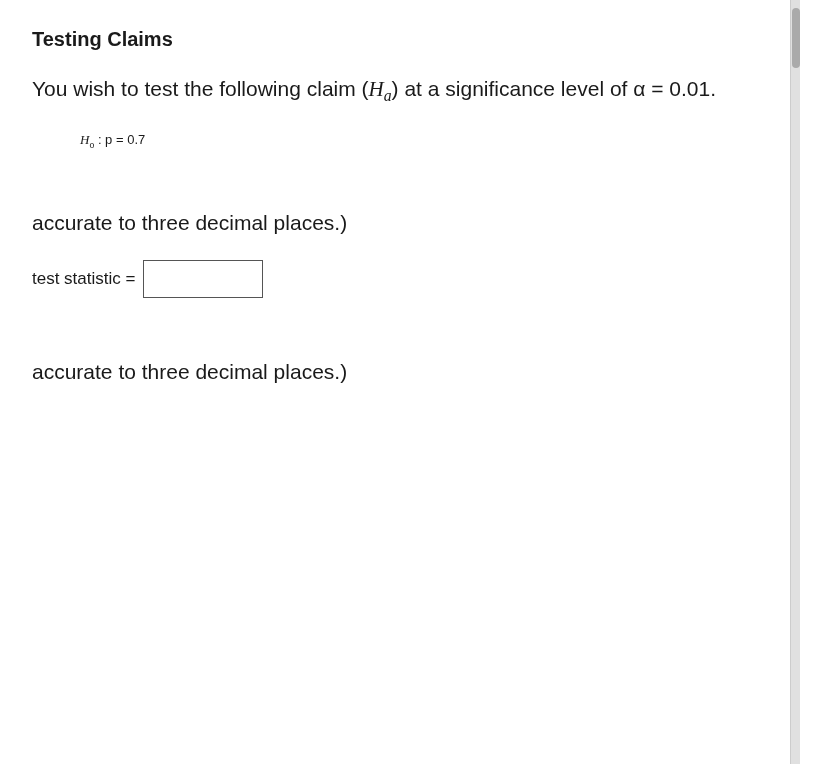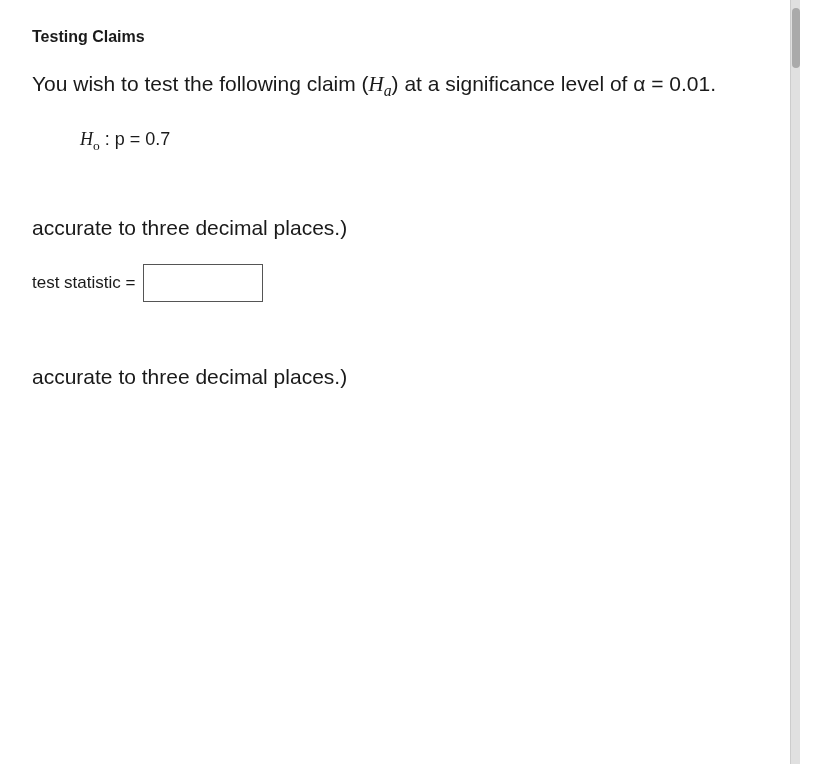--- a/index.html
+++ b/index.html
@@ -35,40 +35,40 @@
       width: 8px;
       height: 60px;
       background: #aaaaaa;
       border-radius: 4px;
       position: absolute;
       top: 8px;
       left: 1px;
     }
 
     .page-title {
-      font-size: 16px;
+      font-size: 20px;
       font-weight: bold;
       font-family: Arial, sans-serif;
       margin-bottom: 22px;
     }
 
     .paragraph {
       font-size: 21px;
       line-height: 1.55;
       margin-bottom: 20px;
       font-family: Arial, sans-serif;
     }
 
     .hypothesis-block {
       margin: 6px 0 22px 48px;
       line-height: 1.7;
     }
 
     .hypothesis-line {
-      font-size: 18px;
+      font-size: 13px;
       font-family: Georgia, 'Times New Roman', serif;
       font-style: italic;
     }
 
     .input-row {
       display: flex;
       align-items: center;
       margin-top: 6px;
       margin-bottom: 26px;
       font-family: Arial, sans-serif;

